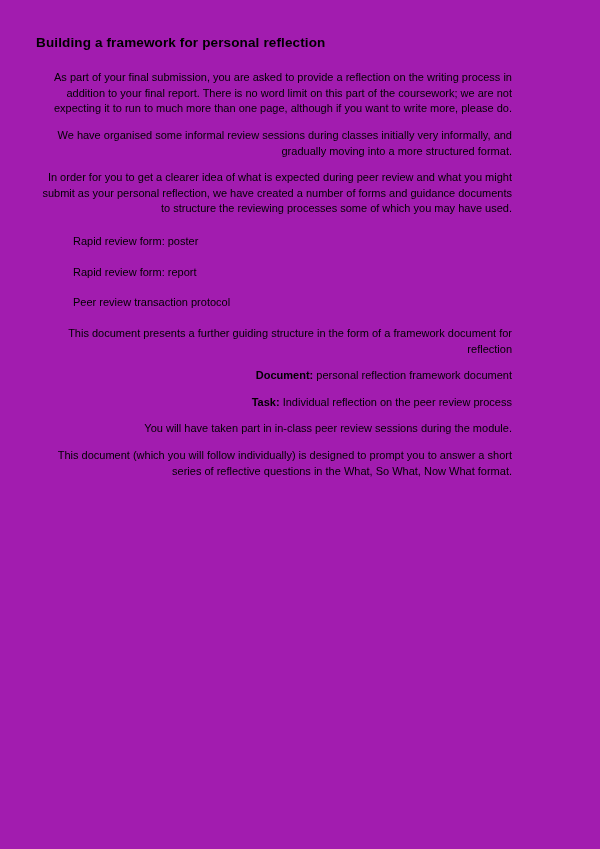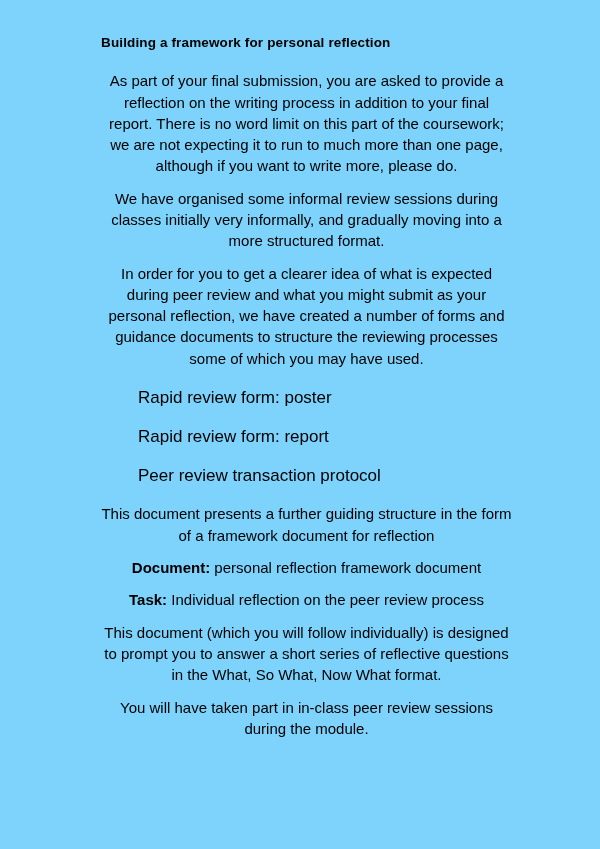--- a/index.html
+++ b/index.html
@@ -11,39 +11,39 @@
     width: 600px;
     height: 849px;
     font-family: "Liberation Sans", sans-serif;
     color: #000000;
     overflow: hidden;
   }
   .page {
     position: relative;
     width: 600px;
     height: 849px;
-    background: #7dd3fc;
+    background: #a21caf;
     box-sizing: border-box;
-    padding: 34px 88px 0 101px;
+    padding: 34px 88px 0 36px;
   }
   .doc-title {
     font-size: 13.5px;
     font-weight: bold;
     line-height: 1.35;
     margin: 0 0 18px 0;
     letter-spacing: 0.01em;
   }
   .para {
-    font-size: 15px;
+    font-size: 11px;
     line-height: 1.42;
     margin: 0 0 11px 0;
-    text-align: center;
+    text-align: right;
   }
   .list-item {
-    font-size: 17px;
+    font-size: 11px;
     line-height: 1.42;
     margin: 0 0 15px 0;
     padding-left: 37px;
   }
   .list-block {
     margin-top: 17px;
     margin-bottom: 3px;
   }
   .label {
     font-weight: bold;
@@ -65,16 +65,16 @@
     <p class="list-item">Rapid review form: report</p>
     <p class="list-item">Peer review transaction protocol</p>
   </div>
 
   <p class="para">This document presents a further guiding structure in the form of a framework document for reflection</p>
 
   <p class="para"><span class="label">Document:</span><span> personal reflection framework document</span></p>
 
   <p class="para"><span class="label">Task:</span><span> Individual reflection on the peer review process</span></p>
 
+  <p class="para">You will have taken part in in-class peer review sessions during the module.</p>
   <p class="para">This document (which you will follow individually) is designed to prompt you to answer a short series of reflective questions in the What, So What, Now What format.</p>
-  <p class="para">You will have taken part in in-class peer review sessions during the module.</p>
 
 </div>
 
 </body></html>

